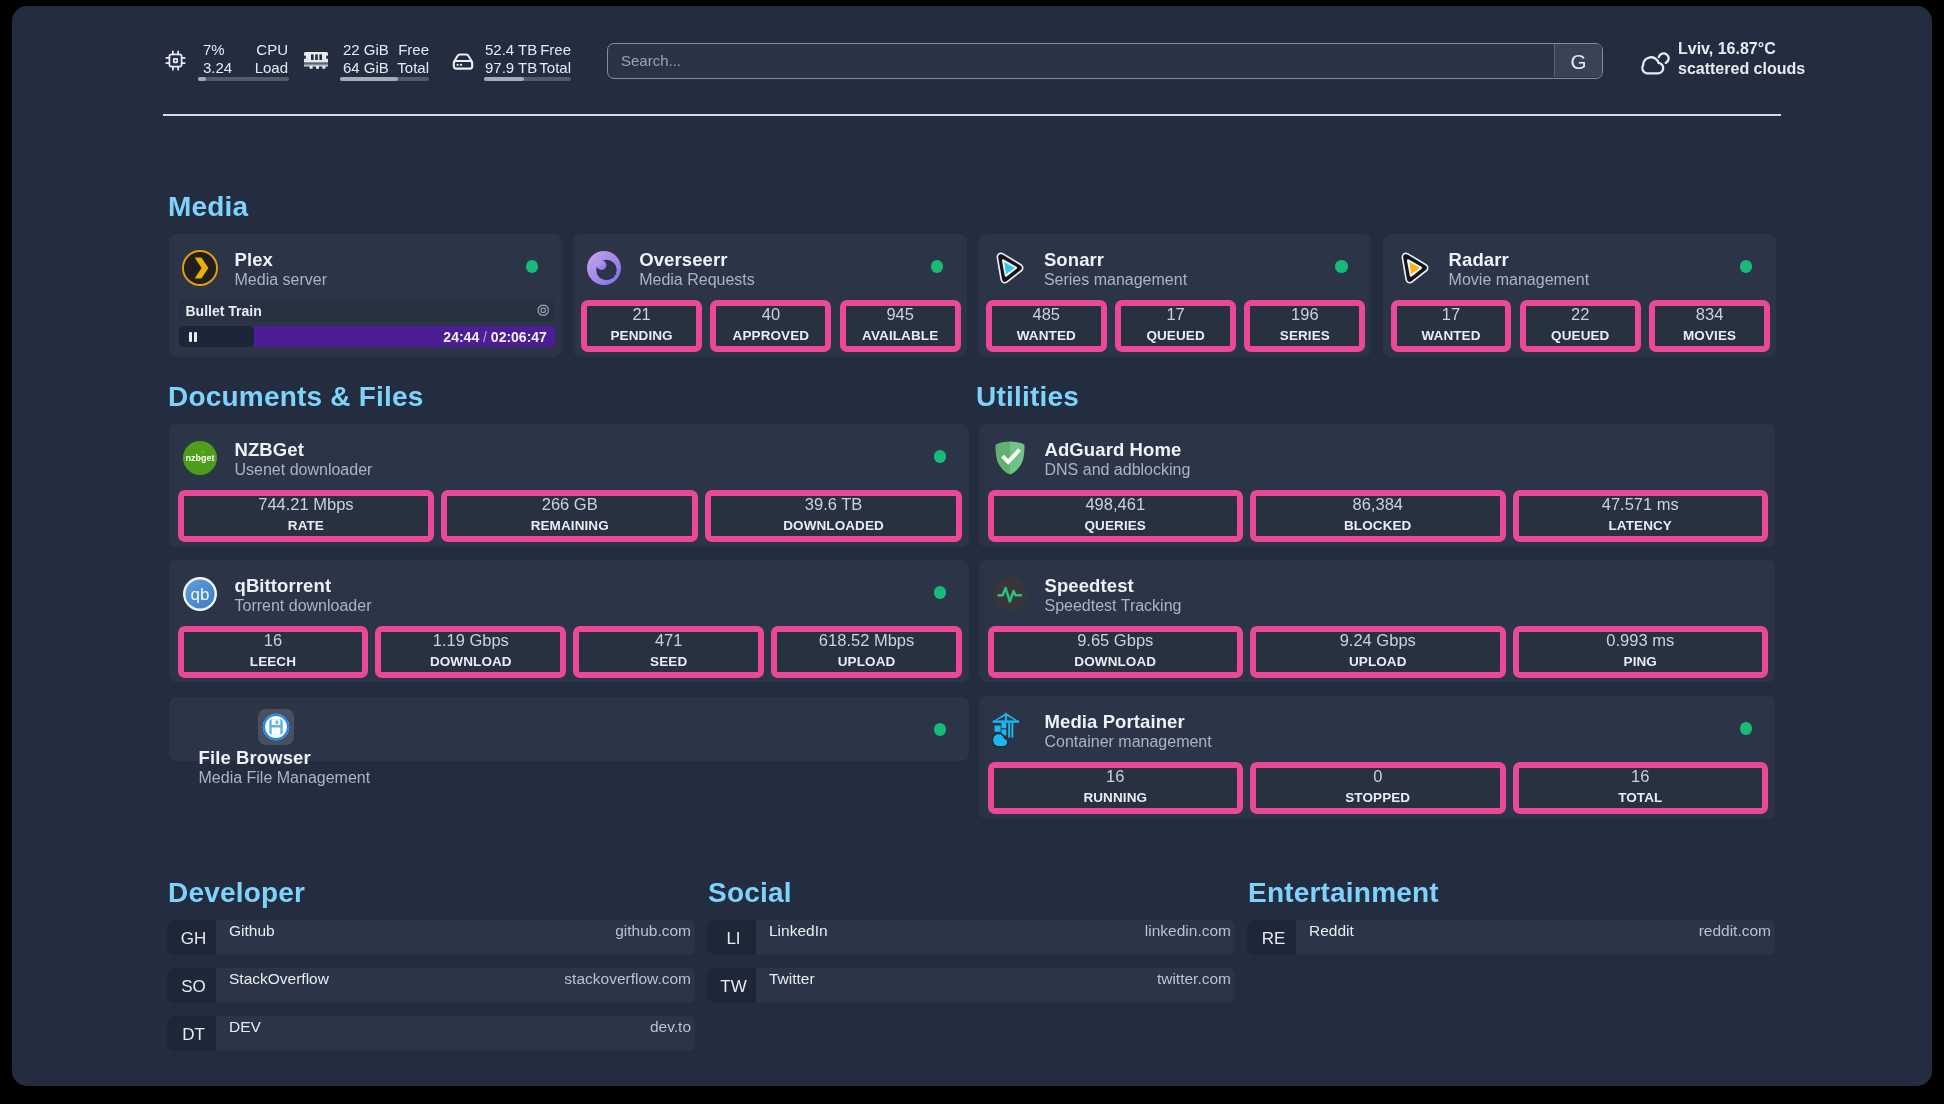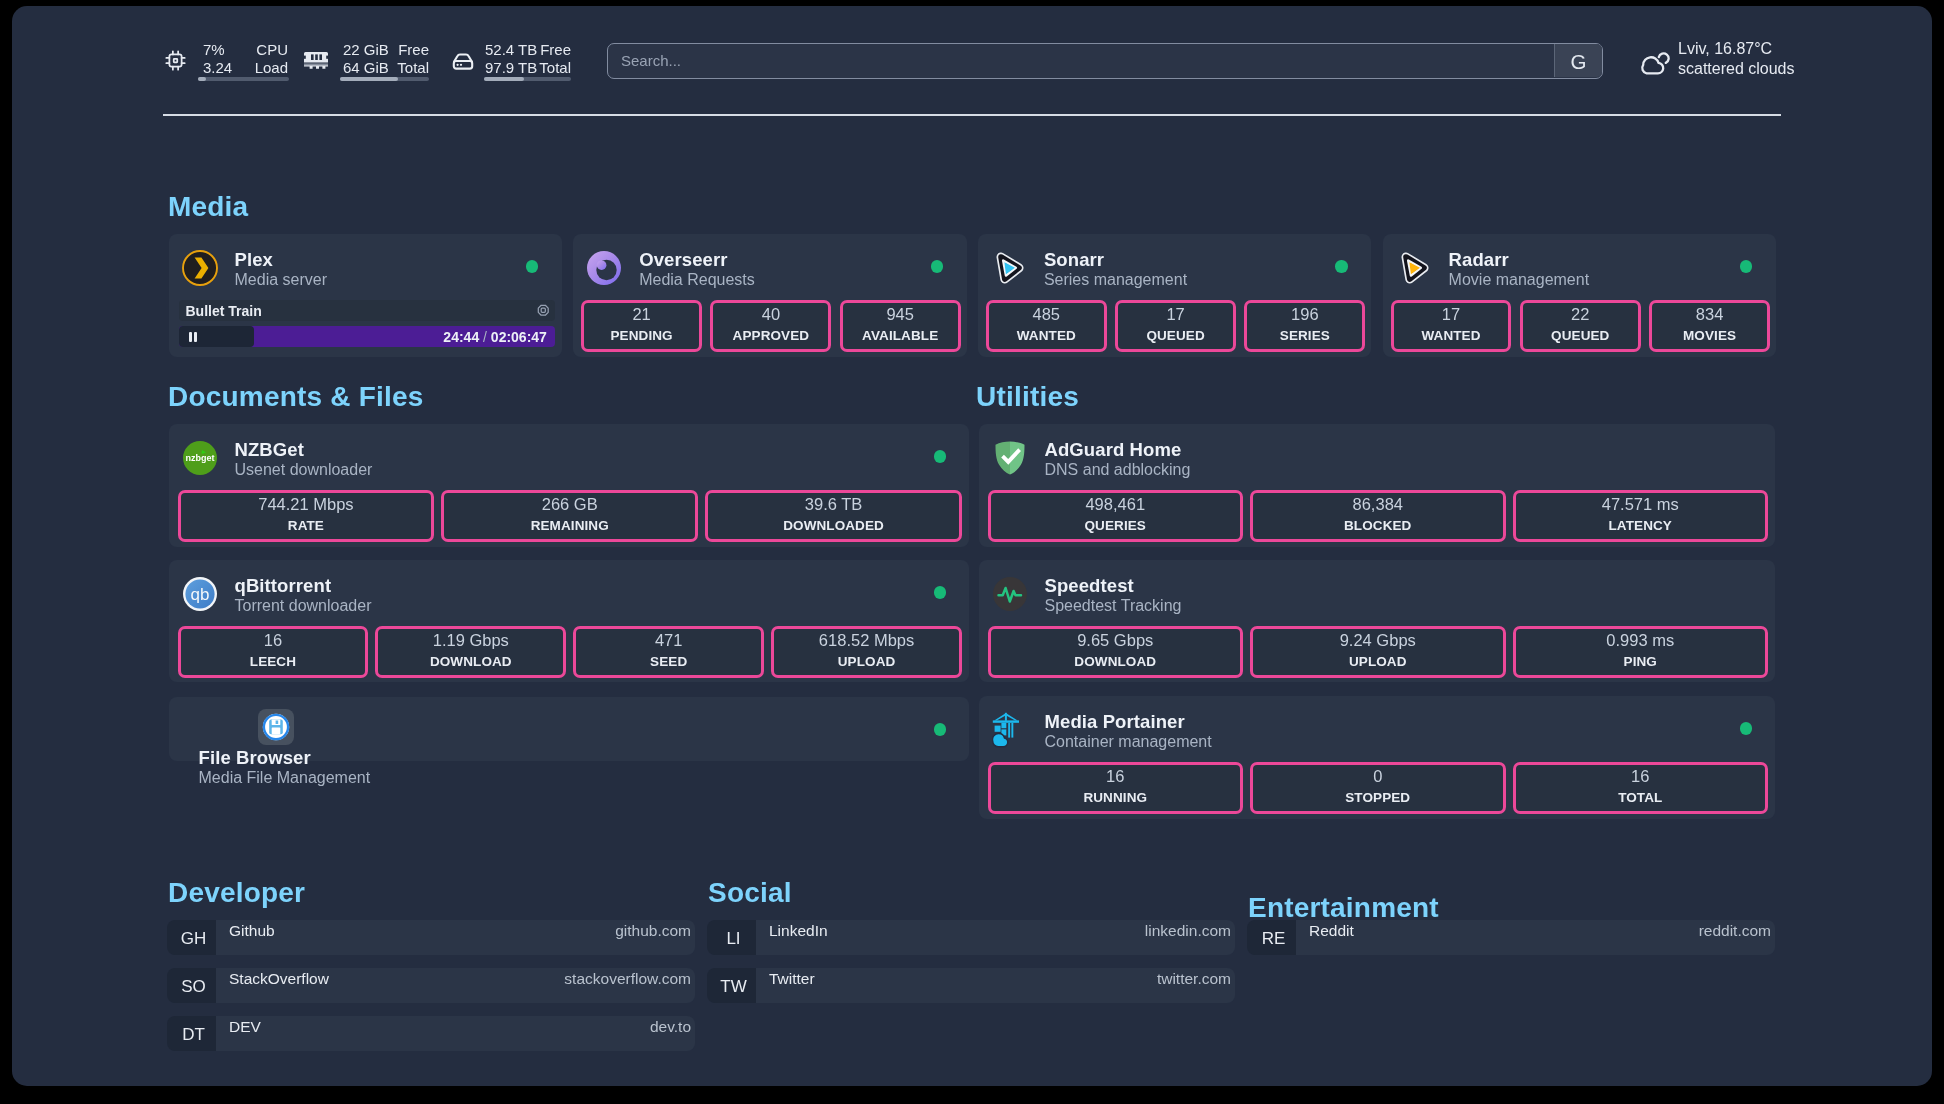--- a/index.html
+++ b/index.html
@@ -13,21 +13,21 @@
 .hdr { position:absolute; font-size:28px; color:#7dd3fc; font-weight:700; letter-spacing:0.2px; }
 .card { position:absolute; background:#2B3547; border-radius:8px; }
 .svc { position:absolute; left:13px; top:13px; display:flex; align-items:center; }
 .svc .ic { width:36px; height:36px; flex:0 0 36px; }
 .svc .tx { margin-left:17px; margin-top:1.5px; }
 .svc .t { font-size:18.5px; font-weight:700; color:#EEF2F8; line-height:21px; letter-spacing:0.1px; }
 .svc .s { font-size:16px; color:#A9B4C4; line-height:18px; margin-top:1px; }
 .dot { position:absolute; width:12.5px; height:12.5px; border-radius:50%; background:#17BA77; right:23.5px; top:26px; }
 .stats { position:absolute; left:8px; right:6px; top:65.5px; height:52px; display:flex; gap:8.5px; }
 .big .stats { left:9px; right:7px; gap:7px; }
-.stat { flex:1; background:#273140; border:3px solid #ec4899; border-radius:7px; display:flex; flex-direction:column; align-items:center; justify-content:center; padding-bottom:3px; }
+.stat { flex:1; background:#273140; border:6px solid #ec4899; border-radius:7px; display:flex; flex-direction:column; align-items:center; justify-content:center; padding-bottom:3px; }
 .stat .v { font-size:16.5px; color:#C9D2DE; line-height:19px; }
 .stat .l { font-size:13.5px; font-weight:700; color:#E9EDF3; line-height:17px; margin-top:3px; letter-spacing:0.1px; }
 
 .res { position:absolute; top:34.5px; }
 .res .rows { display:flex; }
 .res .c1 { text-align:left; }
 .res .c2 { text-align:right; margin-left:auto; }
 .res .rt { font-size:15px; color:#E6EAF1; line-height:18px; white-space:nowrap; }
 .bar { position:absolute; height:4px; border-radius:2px; background:#515B6E; top:36px; }
 .bar i { display:block; height:4px; border-radius:2px; background:#A3ACBA; }
@@ -111,30 +111,30 @@
 
   <div class="abs" style="left:595px; top:36.5px; width:996px; height:36px; background:#2B3447; border:1.5px solid #828CA0; border-radius:7px;">
     <div class="abs" style="left:13px; top:8px; font-size:15px; color:#99A3B4;">Search...</div>
     <div class="abs" style="right:0; top:0; width:48px; height:33px; background:#3A4355; border-left:1px solid #5C6678; border-radius:0 5px 5px 0; display:flex; align-items:center; justify-content:center; font-size:20.5px; color:#E4E9F0; padding-top:4px;">G</div>
   </div>
 
   <svg class="abs" style="left:1626px; top:44px;" width="32" height="28" viewBox="0 0 32 28" fill="none" stroke="#E6EAF1" stroke-width="2.3" stroke-linecap="round" stroke-linejoin="round">
       <path d="M20.8 7.1 a5 5 0 1 1 7 5.8"></path>
       <path d="M5.2 14.9 a7.8 7.8 0 0 1 15.3-2 a5.2 5.2 0 0 1 4.7 5.7 a5.3 5.3 0 0 1-5.3 4.7 H8.6 a5.4 5.4 0 0 1-3.4-8.4z"></path>
     </svg>
-  <div class="abs" style="left:1666px; top:33px; font-size:16px; color:#E6EAF1; line-height:19.5px;">Lviv, 16.87°C<br>scattered clouds</div>
+  <div class="abs" style="left:1666px; top:33px; font-size:16px; color:#E6EAF1; line-height:19.5px;font-weight:bold;">Lviv, 16.87°C<br>scattered clouds</div>
 
   <div class="abs" style="left:151px; top:107.5px; width:1618px; height:2px; background:#D6DCE5;"></div>
 
   <div class="hdr" style="left:156px; top:185px;">Media</div>
   <div class="hdr" style="left:156px; top:374.5px;">Documents &amp; Files</div>
   <div class="hdr" style="left:964px; top:374.5px;">Utilities</div>
   <div class="hdr" style="left:156px; top:870.5px;">Developer</div>
   <div class="hdr" style="left:696px; top:870.5px;">Social</div>
-  <div class="hdr" style="left:1236px; top:870.5px;margin-top:15px;">Entertainment</div>
+  <div class="hdr" style="left:1236px; top:870.5px;">Entertainment</div>
 
   <div class="card" style="left:156.5px; top:228px; width:393.4px; height:123px;">
     <div class="svc">
       <svg class="ic" viewBox="0 0 36 36">
           <circle cx="18" cy="18" r="17" fill="#201e1f" stroke="#E7A00D" stroke-width="1.9"></circle>
           <path d="M12.6 7.6 h6.8 L26.4 18 l-7 10.4 h-6.8 l7-10.4 Z" fill="#EBAF00"></path>
         </svg>
       <div class="tx">
           <div class="t">Plex</div>
           <div class="s">Media server</div>

